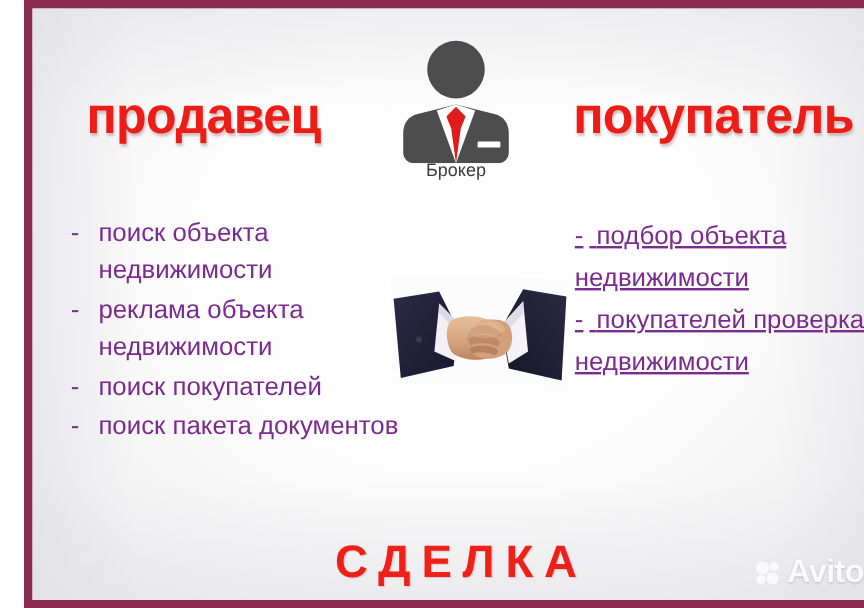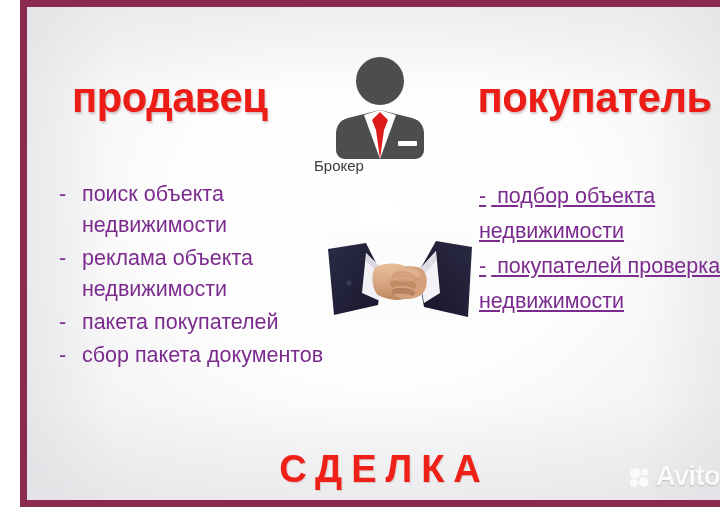--- a/index.html
+++ b/index.html
@@ -41,23 +41,23 @@
     transform:scaleX(.97);
     text-shadow:1px 2px 2px rgba(140,90,90,.35);
     white-space:nowrap;
     z-index:4;
   }
   .heading-seller{left:42px;}
   .heading-buyer{right:18px;}
 
   
   .broker{
-    position:absolute;left:50%;top:47px;
+    position:absolute;left:50%;top:24px;
     transform:translateX(-50%);
-    width:132px;text-align:left;z-index:5;
+    width:132px;text-align:center;z-index:5;
   }
   .broker-icon{width:100px;height:105px;margin:0 auto;display:block;}
   .broker-label{
     margin-top:-2px;
     font-size:15px;color:#3b3b3b;
     font-family:"Liberation Sans","DejaVu Sans",sans-serif;
   }
 
   
   .col{
@@ -141,25 +141,25 @@
     <div class="li">
       <span class="li-dash">-</span>
       <span class="li-text">поиск объекта недвижимости</span>
     </div>
     <div class="li">
       <span class="li-dash">-</span>
       <span class="li-text">реклама объекта недвижимости</span>
     </div>
     <div class="li">
       <span class="li-dash">-</span>
-      <span class="li-text">пакета покупателей</span>
-    </div>
-    <div class="li">
-      <span class="li-dash">-</span>
-      <span class="li-text">сбор пакета документов</span>
+      <span class="li-text">поиск покупателей</span>
+    </div>
+    <div class="li">
+      <span class="li-dash">-</span>
+      <span class="li-text">поиск пакета документов</span>
     </div>
   </div>
 
   <div class="col col-right">
     <div class="li">
       <span class="li-dash">-</span>
       <span class="li-text">подбор объекта недвижимости</span>
     </div>
     <div class="li">
       <span class="li-dash">-</span>

